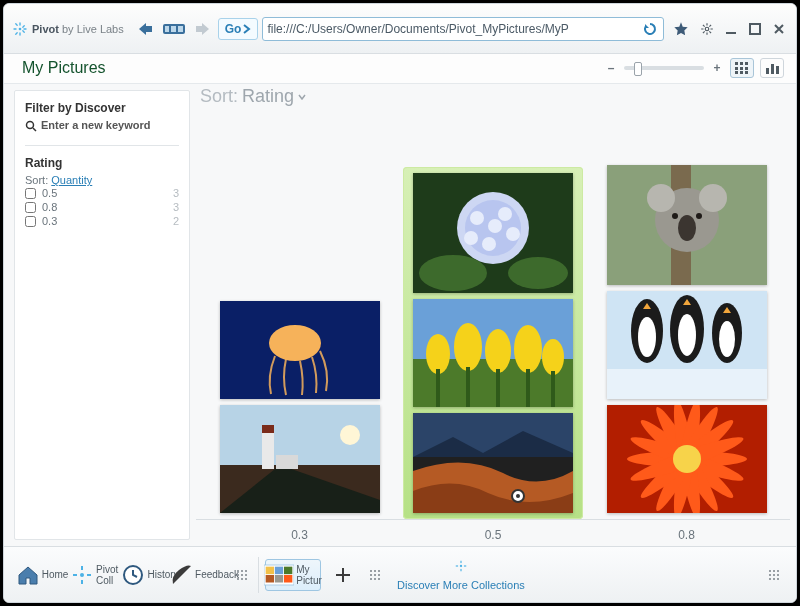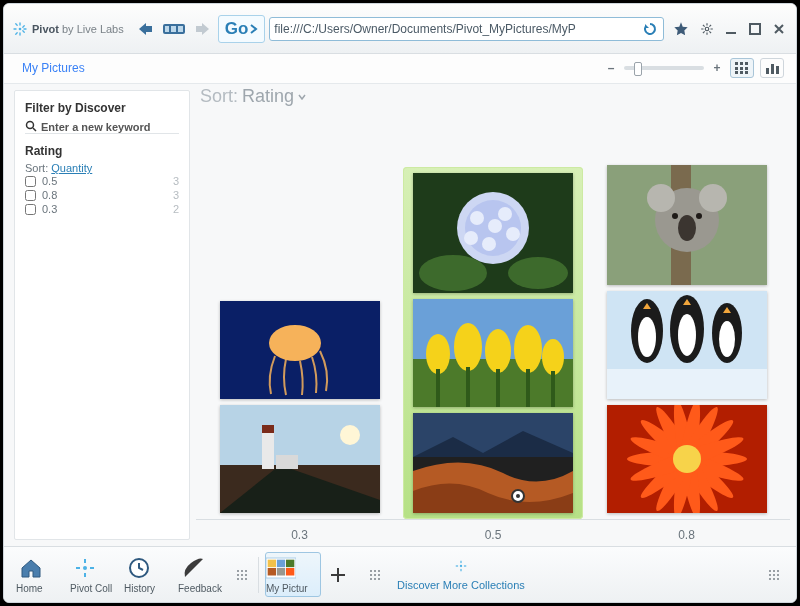--- a/index.html
+++ b/index.html
@@ -43,21 +43,21 @@
   .nav-btn {
     width: 24px; height: 22px;
     display: inline-flex; align-items:center; justify-content:center;
     border-radius: 3px;
     cursor: pointer;
   }
   .go-btn {
     padding: 3px 6px;
     color: #2a7fb6;
     font-weight: bold;
-    font-size: 17px;
+    font-size: 12px;
     display:flex; align-items:center; gap:2px;
     border:1px solid #a9d2ea;
     border-radius:3px;
     background:#f4fbff;
     cursor:pointer;
   }
   .url-box {
     flex: 1;
     display:flex; align-items:center;
     border:1px solid #8fbcd8;
@@ -76,21 +76,21 @@
   .win-controls { margin-left:auto; display:flex; align-items:center; gap:6px; }
   .win-controls .wc { width:18px; height:18px; display:flex;align-items:center;justify-content:center; cursor:pointer; color:#4f5a62;}
   
   .subheader {
     display:flex; align-items:center;
     padding: 4px 12px 6px 18px;
     border-bottom:1px solid #e5e9ec;
     background:#fdfdfd;
     height:30px;
   }
-  .page-title { color:#3b82f6; font-size:12px; }
+  .page-title { color:#14532d; font-size:16px; }
   .zoom-controls { margin-left:auto; display:flex; align-items:center; gap:6px; }
   .zoom-controls .zc-btn { width:14px; text-align:center; color:#6a747c; font-weight:bold; cursor:pointer;}
   .zoom-slider {
     width:80px; height:4px; background:#d9dee2; position:relative; border-radius:2px;
   }
   .zoom-slider::after{
     content:""; position:absolute; left:10px; top:-4px; width:6px; height:12px;
     background:#fff; border:1px solid #9aa3aa; border-radius:2px;
   }
   .view-btn {
@@ -110,22 +110,22 @@
     background:#fff;
     border:1px solid #e1e5e8;
     border-radius:2px;
     padding:10px 10px;
     display:flex; flex-direction:column; gap:10px;
     font-size:11px;
     color:#3f4a52;
   }
   .sb-h { font-weight:bold; font-size:12px; color:#333; margin-bottom:4px;}
   .kw-input {
-    display:flex; align-items:flex-end; gap:4px;
-    border-bottom:1px solid #e1e5e8; padding-bottom:0;
+    display:flex; align-items:flex-start; gap:4px;
+    border-bottom:1px solid #e1e5e8; padding-bottom:12px;
   }
   .kw-input span.icon { width:14px; height:14px; display:flex;align-items:center;justify-content:center;}
   .kw-input input {
     border:none; outline:none; font-size:11px; color:#333; flex:1; background:transparent;
   }
   .kw-input input::placeholder{ color:#555; font-weight:bold;}
   .facet-sort { color:#6a747c; }
   .facet-sort .link { color:#2a7fb6; text-decoration:underline; cursor:pointer;}
   .facet-row {
     display:flex; align-items:center; gap:6px;
@@ -176,21 +176,21 @@
   .dock {
     height:56px;
     background:linear-gradient(#fbfcfd,#eef1f3);
     border-top:1px solid #d9dee2;
     display:flex; align-items:center;
     padding:0 12px;
     gap:2px;
   }
   .dock-item {
     width:52px;
-    display:flex; flex-direction:column; align-items:flex-start; justify-content:center;
+    display:flex; align-items:center; justify-content:center;
     gap:2px;
     color:#4f5a62; font-size:10px;
     cursor:pointer;
     padding:2px 0;
     border-radius:3px;
   }
   .dock-item.sel {
     background:linear-gradient(#eef6fb,#dceefb);
     border:1px solid #9ec6e2;
   }

